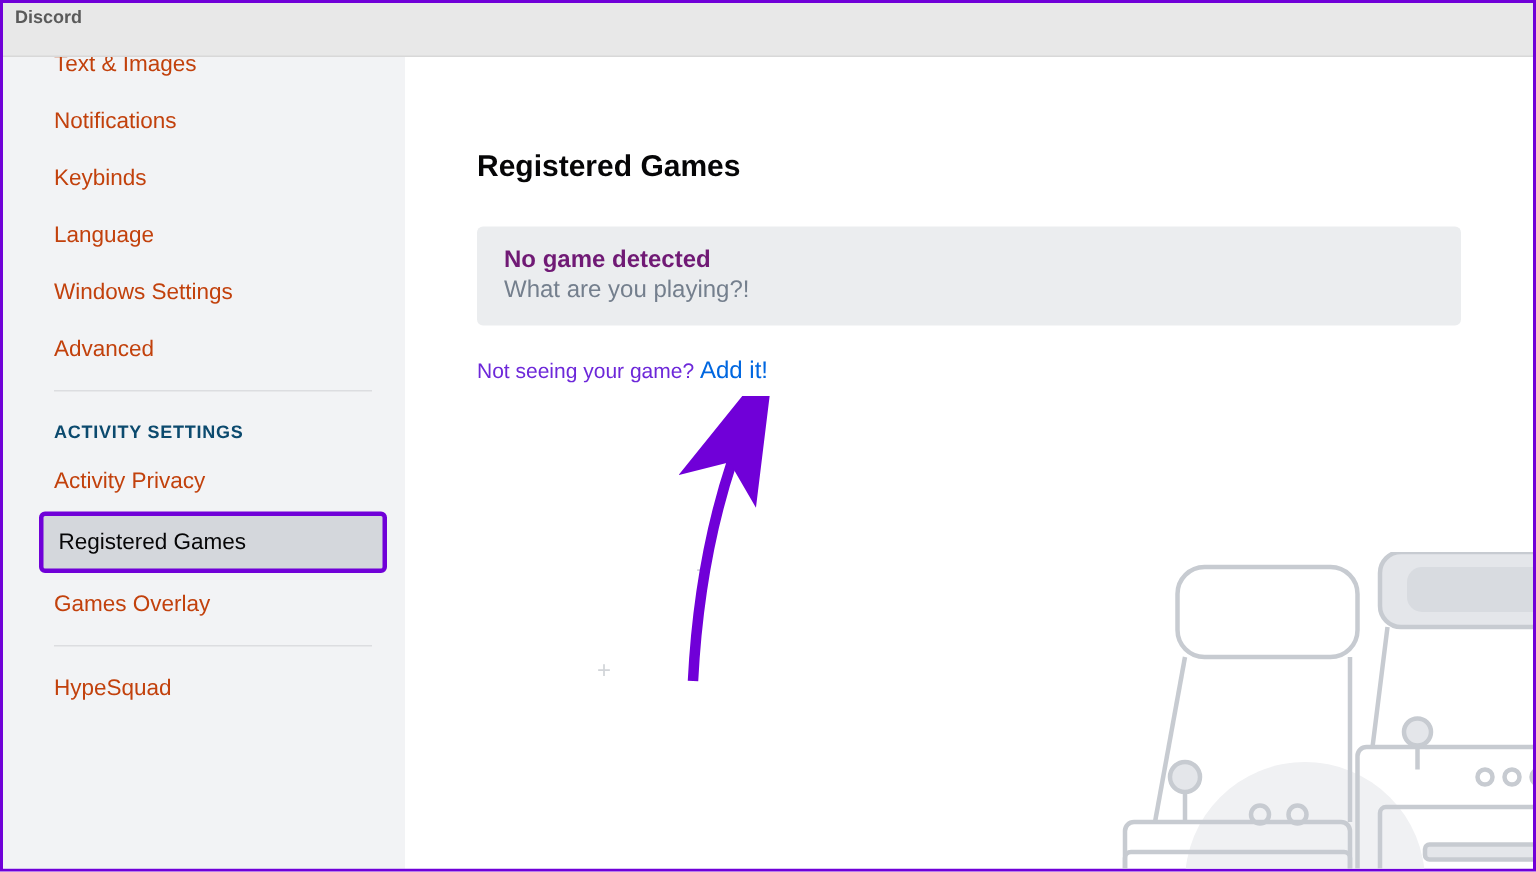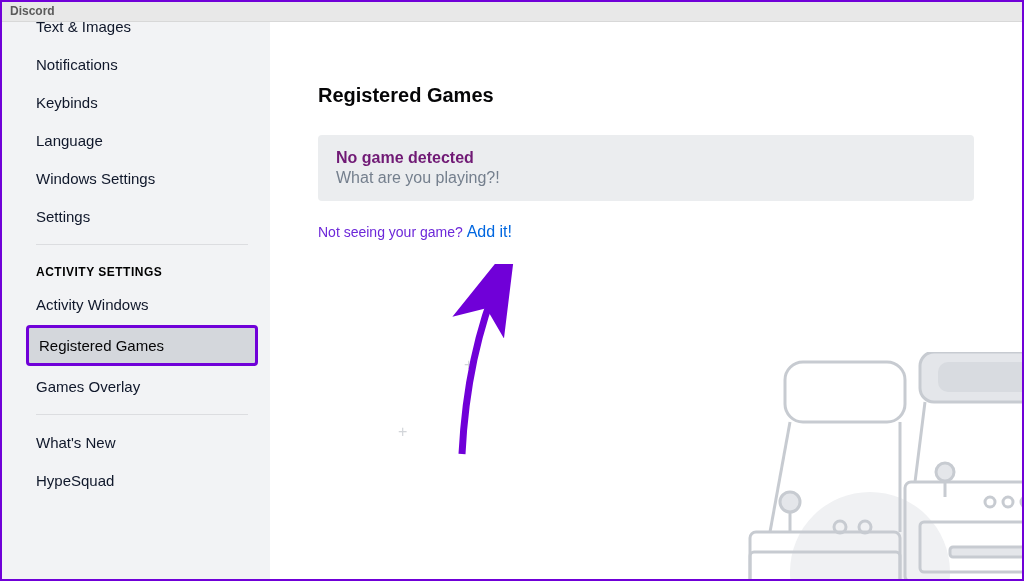--- a/index.html
+++ b/index.html
@@ -6,21 +6,21 @@
     body {
       width: 1024px;
       height: 581px;
       font-family: -apple-system, BlinkMacSystemFont, 'Segoe UI', sans-serif;
       background: #fff;
       border: 2px solid #7000d8;
       overflow: hidden;
       position: relative;
     }
     .titlebar {
-      height: 20px;
+      height: 36px;
       background: #e8e8e8;
       padding: 2px 8px;
       font-size: 12px;
       font-weight: 700;
       color: #5a5a5a;
       border-bottom: 1px solid #d8d8d8;
     }
     .app {
       display: flex;
       height: calc(100% - 20px);
@@ -31,35 +31,35 @@
       padding: 0 12px 0 0;
       overflow-y: hidden;
     }
     .sidebar-inner {
       padding-left: 24px;
       padding-top: 0;
     }
     .sidebar-item {
       padding: 9px 10px;
       font-size: 15px;
-      color: #0f172a;
+      color: #c2410c;
       border-radius: 4px;
       cursor: pointer;
       margin-bottom: 3px;
     }
     .sidebar-item.cut { padding-top: 0; margin-top: -4px; }
     .sidebar-item.selected {
       background: #d4d7dc;
       color: #060607;
       border: 3px solid #7000d8;
     }
     .sidebar-header {
       font-size: 12px;
       font-weight: 700;
-      color: #000000;
+      color: #0c4a6e;
       letter-spacing: 0.5px;
       padding: 10px 10px 8px;
     }
     .sidebar-divider {
       height: 1px;
       background: #dcdde0;
       margin: 10px 10px;
     }
     .content {
       flex: 1;
@@ -127,32 +127,31 @@
 <div class="app">
 
   <div class="sidebar">
     <div class="sidebar-inner">
 
       <div class="sidebar-item cut"><span>Text &amp; Images</span></div>
       <div class="sidebar-item"><span>Notifications</span></div>
       <div class="sidebar-item"><span>Keybinds</span></div>
       <div class="sidebar-item"><span>Language</span></div>
       <div class="sidebar-item"><span>Windows Settings</span></div>
-      <div class="sidebar-item"><span>Settings</span></div>
+      <div class="sidebar-item"><span>Advanced</span></div>
 
       <div class="sidebar-divider"></div>
       <div class="sidebar-header">ACTIVITY SETTINGS</div>
 
-      <div class="sidebar-item"><span>Activity Windows</span></div>
+      <div class="sidebar-item"><span>Activity Privacy</span></div>
       <div class="sidebar-item selected"><span>Registered Games</span></div>
       <div class="sidebar-item"><span>Games Overlay</span></div>
 
       <div class="sidebar-divider"></div>
 
-      <div class="sidebar-item"><span>What's New</span></div>
       <div class="sidebar-item"><span>HypeSquad</span></div>
 
     </div>
   </div>
 
   <div class="content">
     <h1 class="page-title">Registered Games</h1>
 
     <div class="detect-box">
       <div class="detect-title">No game detected</div>

